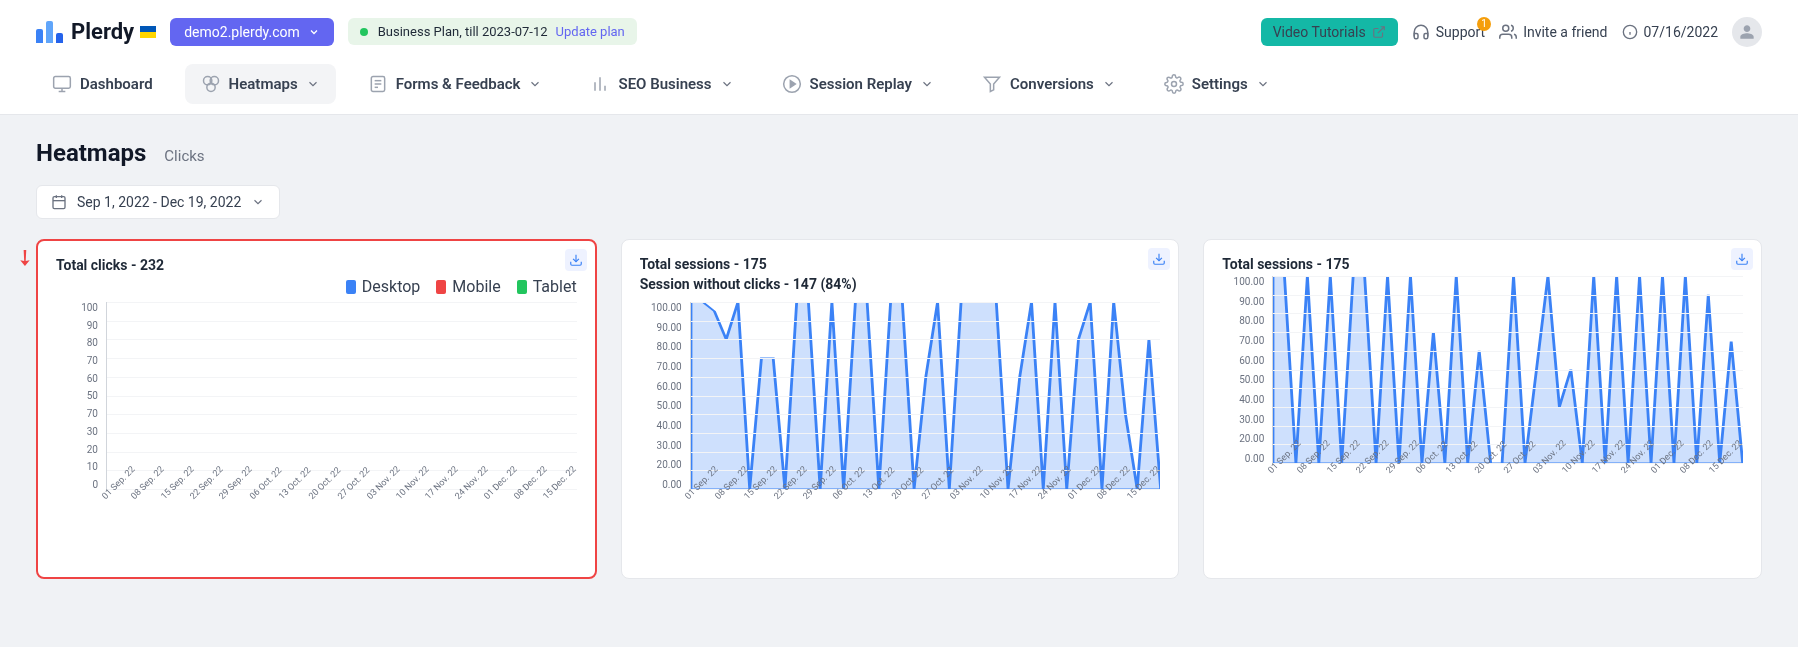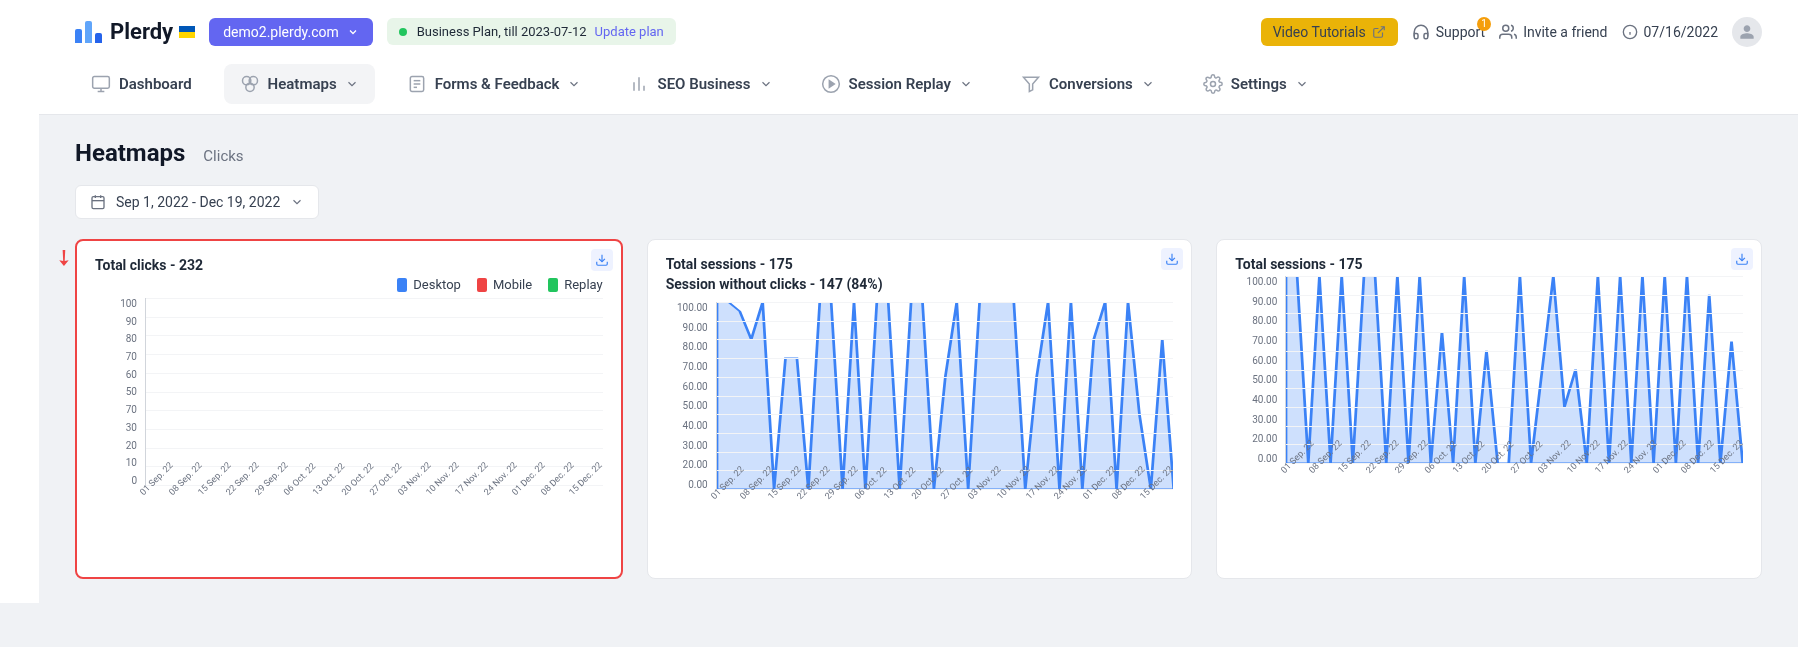--- a/index.html
+++ b/index.html
@@ -1,35 +1,35 @@
 <!DOCTYPE html>
 <html><head>
 <meta charset="utf-8">
 <style>
   * { box-sizing: border-box; margin: 0; padding: 0; }
   body { font-family: -apple-system, BlinkMacSystemFont, "Segoe UI", Roboto, sans-serif; background: #f0f2f5; color: #1f2937; width: 1798px; font-size: 14px; }
-  .app { background: #fff; padding-left: 39px; }
+  .app { background: #fff; }
   
   .topbar { display: flex; align-items: center; padding: 10px 36px 0 36px; gap: 14px; height: 54px; border-bottom: 1px solid #fff; }
   .logo { display: flex; align-items: center; gap: 4px; }
   .logo-bars { display: flex; align-items: flex-end; gap: 3px; }
   .logo-bars span { display: block; width: 7px; border-radius: 2px 2px 0 0; }
   .lb1 { height: 14px; background: #3b82f6; }
   .lb2 { height: 22px; background: #60a5fa; }
   .lb3 { height: 10px; background: #2563eb; }
   .logo-text { font-size: 22px; font-weight: 700; color: #111827; margin-left: 4px; }
   .flag { width: 16px; height: 12px; display: inline-block; background: linear-gradient(#0057b7 50%, #ffd500 50%); margin-left: 2px; vertical-align: top; }
   .site-chip { background: #6366f1; color: #fff; padding: 6px 14px; border-radius: 6px; display: flex; align-items: center; gap: 8px; font-size: 14px; cursor: pointer; }
   .plan-chip { background: #e8f5e9; padding: 6px 12px; border-radius: 6px; display: flex; align-items: center; gap: 8px; font-size: 13px; color: #1f2937; }
   .dot-green { width: 8px; height: 8px; border-radius: 50%; background: #22c55e; display:inline-block; margin-right:2px; }
   .plan-chip a { color: #6366f1; text-decoration: none; }
   .top-spacer { flex: 1; }
   .top-link { display: flex; align-items: center; gap: 6px; color: #374151; cursor: pointer; font-size: 14px; }
   .top-link .badge { background:#f59e0b; color:#fff; border-radius:50%; font-size:10px; width:14px; height:14px; display:flex; align-items:center; justify-content:center; position:absolute; top:-6px; right:-6px;}
-  .chip-light { background: #eab308; padding: 6px 12px; border-radius: 6px; color:#374151; cursor:pointer; display:flex; align-items:center; gap:6px;}
+  .chip-light { background: #14b8a6; padding: 6px 12px; border-radius: 6px; color:#374151; cursor:pointer; display:flex; align-items:center; gap:6px;}
   .avatar { width:30px; height:30px; border-radius:50%; background:#e5e7eb; display:flex; align-items:center; justify-content:center; color:#6b7280; cursor:pointer;}
   
   .nav { display:flex; align-items:center; gap:16px; padding: 10px 36px; background:#fff; border-bottom:1px solid #e5e7eb;}
   .nav-item { display:flex; align-items:center; gap:8px; padding:10px 16px; border-radius:8px; color:#374151; cursor:pointer; font-size:15px; font-weight:600;}
   .nav-item.active { background:#f3f4f6; }
   .nav-icon { color:#9ca3af; }
   .chev { color:#6b7280; }
   
   .page { padding: 24px 36px; background:#f0f2f5; }
   .page-head { display:flex; align-items:baseline; gap:18px; margin-bottom:18px;}
@@ -39,21 +39,21 @@
   .date-picker { background:#fff; border:1px solid #e5e7eb; border-radius:6px; padding:8px 14px; display:flex; align-items:center; gap:10px; cursor:pointer; font-size:14px; color:#374151;}
   .right-tools { margin-left:auto; display:flex; gap:10px;}
   .btn { background:#fff; border:1px solid #e5e7eb; border-radius:6px; padding:8px 14px; display:flex; align-items:center; gap:8px; cursor:pointer; color:#374151; font-size:14px;}
   
   .cards { display:flex; gap:24px; }
   .card { flex:1; background:#fff; border:1px solid #e5e7eb; border-radius:8px; padding:16px 18px 50px 18px; position:relative; min-height:340px;}
   .card.highlight { border:2px solid #ef4444; }
   .card-dl { position:absolute; top:8px; right:8px; width:22px; height:22px; background:#eef2ff; border-radius:4px; display:flex; align-items:center; justify-content:center; color:#3b82f6; cursor:pointer;}
   .card-title { font-size:14px; font-weight:700; color:#1f2937; margin-bottom:4px;}
   .card-sub { font-size:14px; font-weight:700; color:#1f2937; margin-bottom:10px;}
-  .legend { display:flex; gap:16px; justify-content:flex-end; font-size:13px; color:#374151; margin-bottom:6px;}
+  .legend { display:flex; gap:16px; justify-content:flex-end; font-size:16px; color:#374151; margin-bottom:6px;}
   .legend-item { display:flex; align-items:center; gap:6px;}
   .lg-sw { width:10px; height:14px; border-radius:2px; }
   
   .chart-wrap { position:relative; height:220px; margin-top:4px;}
   .y-axis { position:absolute; left:0; top:0; bottom:32px; width:48px; display:flex; flex-direction:column; justify-content:space-between; font-size:10px; color:#6b7280; text-align:right;}
   .y-axis span { padding-right:6px;}
   .plot { position:absolute; left:50px; right:0; top:0; bottom:32px; border-left:1px solid #d1d5db; border-bottom:1px solid #d1d5db;}
   .grid-line { position:absolute; left:0; right:0; height:1px; background:#f3f4f6;}
   .bars-layer, .area-layer { position:absolute; inset:0; display:flex; align-items:flex-end;}
   .bar-slot { flex:1; display:flex; align-items:flex-end; justify-content:center; position:relative;}
@@ -242,21 +242,21 @@
             <div class="legend-item">
               <span class="lg-sw" style="background:#3b82f6"></span>
               <span>Desktop</span>
             </div>
             <div class="legend-item">
               <span class="lg-sw" style="background:#ef4444"></span>
               <span>Mobile</span>
             </div>
             <div class="legend-item">
               <span class="lg-sw" style="background:#22c55e"></span>
-              <span>Replay</span>
+              <span>Tablet</span>
             </div>
           </div>
         <div class="chart-wrap">
           <div class="y-axis" id="y1">
               <span>100</span>
               <span>90</span>
               <span>80</span>
               <span>70</span>
               <span>60</span>
               <span>50</span>

